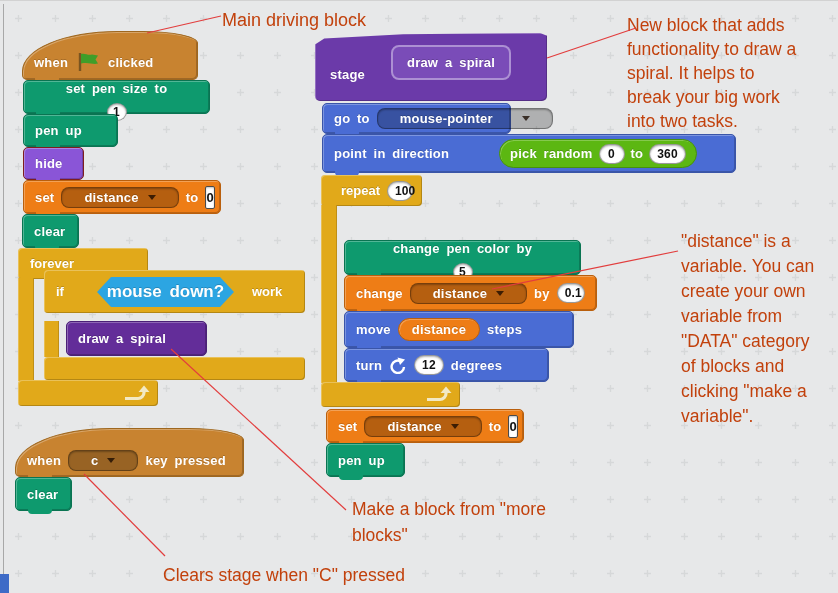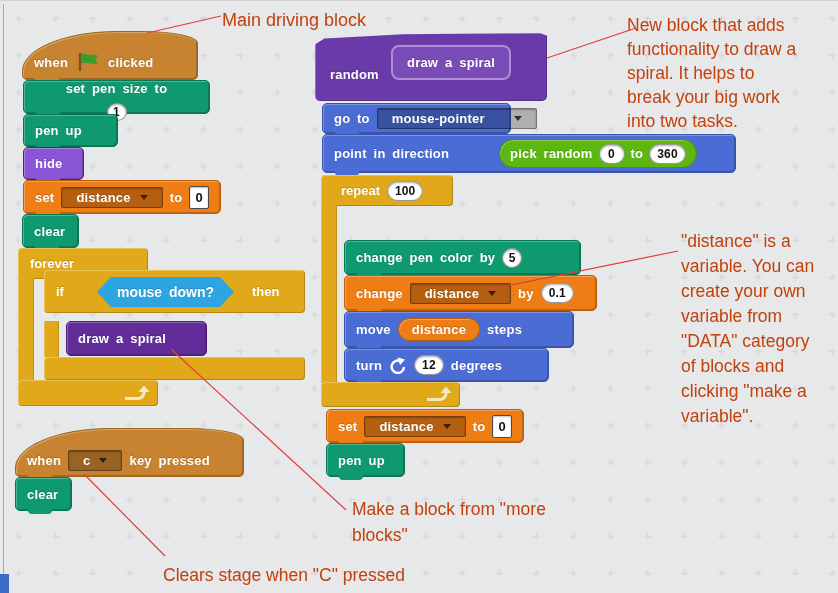--- a/index.html
+++ b/index.html
@@ -52,29 +52,29 @@
     text-shadow:none;word-spacing:normal;
   }
   .circle{width:18px;height:18px;border-radius:50%;padding:0;display:flex;
     align-items:center;justify-content:center;}
   .sq{
     background:#fff;border:1px solid #4a4a4a;border-radius:2px;width:19px;height:21px;
     color:#111;font-weight:bold;font-size:13px;display:flex;align-items:center;
     justify-content:center;box-shadow:inset 0 1px 2px rgba(0,0,0,.25);text-shadow:none;
   }
   .dd{
-    background:rgba(0,0,0,.24);border:1px solid rgba(0,0,0,.35);border-radius:2px;
-    display:flex;align-items:center;gap:9px;padding:2px 14px;font-size:13px;
+    background:rgba(0,0,0,.24);border:1px solid rgba(0,0,0,.35);border-radius:8px;
+    display:flex;align-items:center;gap:9px;padding:2px 22px;font-size:13px;
     box-shadow:inset 0 1px 2px rgba(0,0,0,.3);
   }
   .tri{width:0;height:0;border-left:4px solid transparent;border-right:4px solid transparent;
     border-top:5px solid rgba(25,10,0,.78);}
   .hex{
     position:absolute;display:flex;align-items:center;justify-content:center;
-    background:#2ca5e2;color:#fff;font-weight:bold;font-size:14px;word-spacing:3px;
+    background:#2ca5e2;color:#fff;font-weight:bold;font-size:17px;word-spacing:3px;
     clip-path:polygon(14px 0,calc(100% - 14px) 0,100% 50%,calc(100% - 14px) 100%,14px 100%,0 50%);
     text-shadow:0 -1px 0 rgba(0,0,0,.18);
   }
   .reporter{
     background:#ee7d16;border:1px solid #b95f0d;border-radius:14px;padding:3px 13px;
     font-size:13px;font-weight:bold;box-shadow:inset 1px 1px 0 rgba(255,255,255,.25);
   }
   .rep-op{
     position:absolute;display:flex;align-items:center;gap:6px;
     background:#5cb712;border:1px solid #47910c;border-radius:15px;padding:2px 10px;
@@ -153,21 +153,21 @@
       <path d="M3 13.5 h13 a6 6 0 0 0 6 -6 V6" fill="none" stroke="#f2e9c4" stroke-width="3.2"></path>
       <path d="M16.5 7 h11 L22 0.5 Z" fill="#f2e9c4"></path>
     </svg>
   </div>
 
   <div class="cbar" style="left:44px;top:270px;width:261px;height:43px;">
     <span>if</span>
     <div class="hex" style="left:53px;top:7px;width:137px;height:30px;">
       <span>mouse down?</span>
     </div>
-    <span style="position:absolute;left:208px;">then</span>
+    <span style="position:absolute;left:208px;">work</span>
   </div>
   <div class="cspine" style="left:44px;top:321px;width:15px;height:36px;"></div>
   <div class="block moreblocks noBump" style="left:66px;top:321px;width:141px;height:35px;">
     <span>draw a spiral</span>
   </div>
   <div class="cbar" style="left:44px;top:357px;width:261px;height:23px;"></div>
 
   <div class="block events hat" style="left:15px;top:428px;width:229px;height:49px;padding-top:16px;">
     <span>when</span>
     <span class="dd">
@@ -175,21 +175,21 @@
       <span class="tri"></span>
     </span>
     <span>key pressed</span>
   </div>
 
   <div class="block pen" style="left:15px;top:477px;width:57px;height:34px;">
     <span>clear</span>
   </div>
 
   <div class="block moreblocks definehat noBump" style="left:315px;top:33px;width:232px;height:68px;">
-    <span style="padding-left:4px">random</span>
+    <span style="padding-left:4px">stage</span>
     <div class="define-slot" style="left:76px;top:12px;">
       <span>draw a spiral</span>
     </div>
   </div>
 
   <div class="block motion" style="left:322px;top:103px;width:189px;height:31px;">
     <span>go to</span>
     <span class="dd" style="min-width:130px;justify-content:space-between;">
       <span>mouse-pointer</span>
       <span class="tri"></span>
@@ -199,28 +199,28 @@
   <div class="block motion" style="left:322px;top:134px;width:414px;height:39px;">
     <span>point in direction</span>
     <div class="rep-op" style="left:176px;top:4px;height:29px;box-sizing:border-box;">
       <span>pick random</span>
       <span class="oval">0</span>
       <span>to</span>
       <span class="oval">360</span>
     </div>
   </div>
 
-  <div class="cbar" style="left:321px;top:175px;width:132px;height:31px;gap:7px;padding-left:20px;">
+  <div class="cbar" style="left:321px;top:175px;width:101px;height:31px;gap:7px;padding-left:20px;">
     <span>repeat</span>
     <span class="oval">100</span>
   </div>
   <div class="cspine" style="left:321px;top:205px;width:16px;height:178px;"></div>
 
 
-  <div class="block pen" style="left:344px;top:240px;width:237px;height:35px;">
+  <div class="block pen" style="left:344px;top:240px;width:237px;height:35px;flex-direction:column;">
     <span>change pen color by</span>
     <span class="oval circle">5</span>
   </div>
 
   <div class="block data" style="left:344px;top:275px;width:253px;height:36px;">
     <span>change</span>
     <span class="dd">
       <span>distance</span>
       <span class="tri"></span>
     </span>

